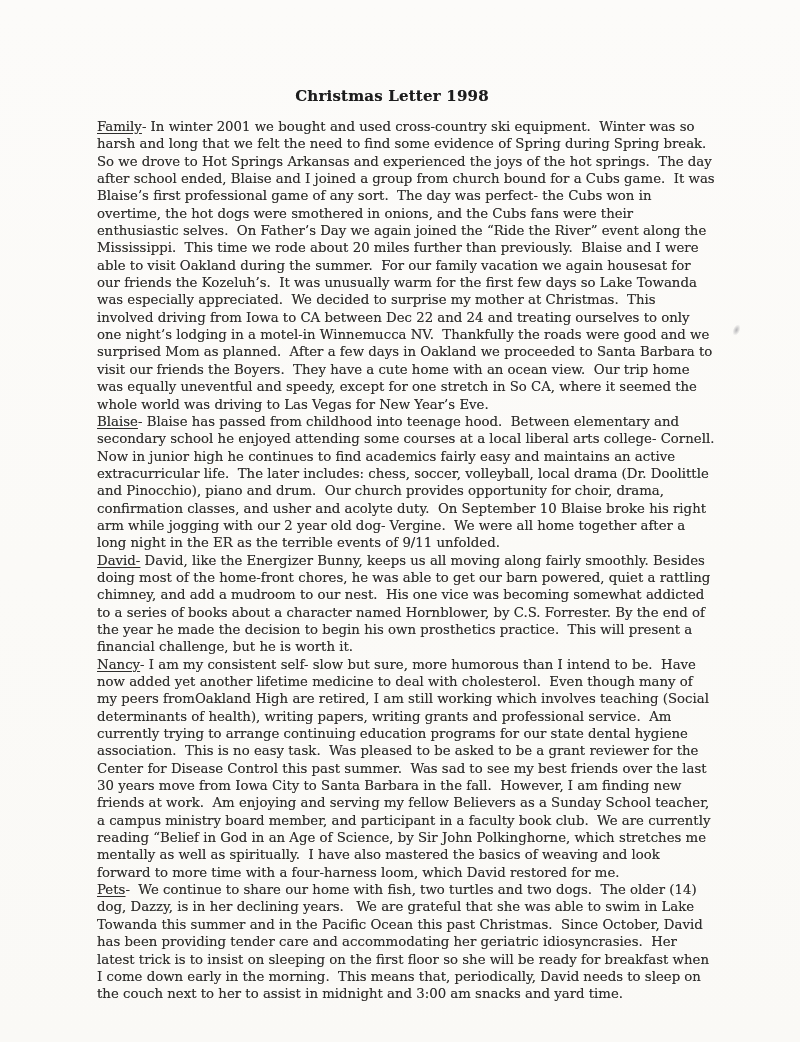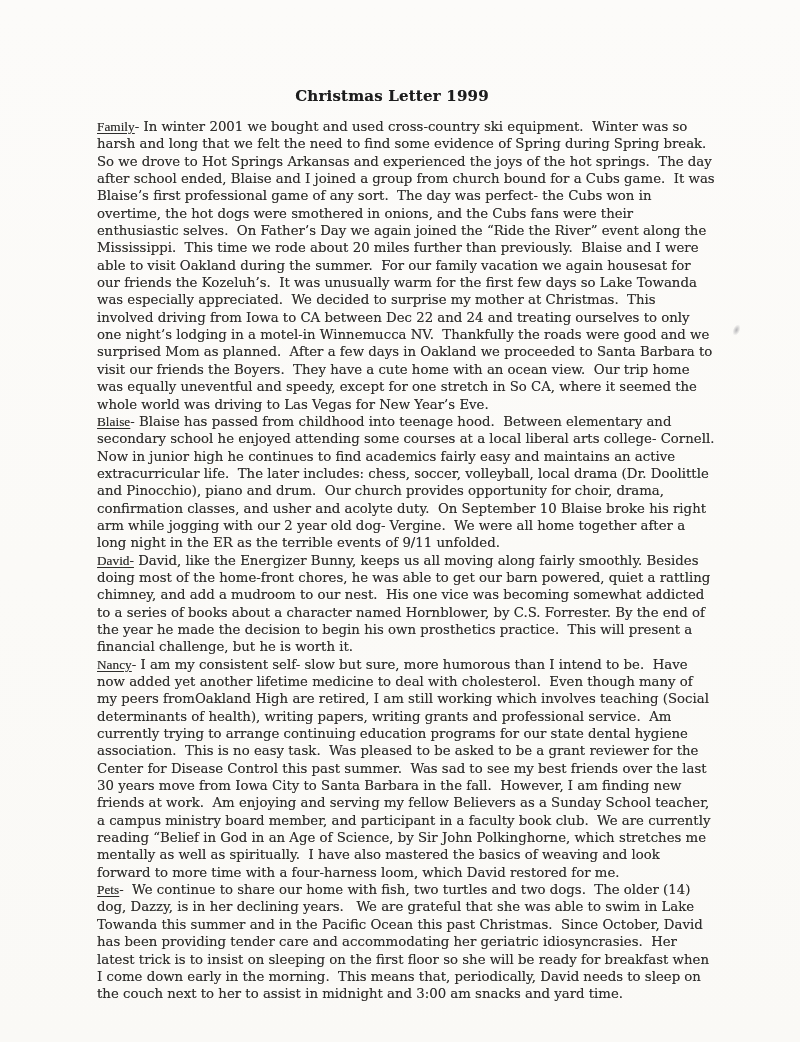--- a/index.html
+++ b/index.html
@@ -42,21 +42,20 @@
     margin: 0;
     font-family: "DejaVu Serif", serif;
     font-size: 13.3px;
     line-height: 17.35px;
     color: #2e2d2b;
     text-shadow: 0 0 0.35px rgba(46,45,43,0.5);
   }
   .head {
     text-decoration: underline;
     text-underline-offset: 2px;
-    font-family: Liberation Serif, serif;
   }
   .ptext {
     white-space: pre-wrap;
   }
   .smudge-1 {
     position: absolute;
     left: 733px;
     top: 324px;
     width: 7px;
     height: 12px;
@@ -71,21 +70,21 @@
     height: 8px;
     background: radial-gradient(ellipse at 50% 50%, rgba(100,100,108,0.40), rgba(100,100,108,0.0) 72%);
     transform: rotate(-12deg);
   }
 </style>
 </head>
 <body>
 
 <div class="page">
   <div class="column">
-    <h1 class="title">Christmas Letter 1999</h1>
+    <h1 class="title">Christmas Letter 1998</h1>
     <div>
         <p class="para"><span class="head">Family</span><span class="ptext">- In winter 2001 we bought and used cross-country ski equipment.  Winter was so harsh and long that we felt the need to find some evidence of Spring during Spring break. So we drove to Hot Springs Arkansas and experienced the joys of the hot springs.  The day after school ended, Blaise and I joined a group from church bound for a Cubs game.  It was Blaise’s first professional game of any sort.  The day was perfect- the Cubs won in overtime, the hot dogs were smothered in onions, and the Cubs fans were their enthusiastic selves.  On Father’s Day we again joined the “Ride the River” event along the Mississippi.  This time we rode about 20 miles further than previously.  Blaise and I were able to visit Oakland during the summer.  For our family vacation we again housesat for our friends the Kozeluh’s.  It was unusually warm for the first few days so Lake Towanda was especially appreciated.  We decided to surprise my mother at Christmas.  This involved driving from Iowa to CA between Dec 22 and 24 and treating ourselves to only one night’s lodging in a motel-in Winnemucca NV.  Thankfully the roads were good and we surprised Mom as planned.  After a few days in Oakland we proceeded to Santa Barbara to visit our friends the Boyers.  They have a cute home with an ocean view.  Our trip home was equally uneventful and speedy, except for one stretch in So CA, where it seemed the whole world was driving to Las Vegas for New Year’s Eve.</span></p>
         <p class="para"><span class="head">Blaise</span><span class="ptext">- Blaise has passed from childhood into teenage hood.  Between elementary and secondary school he enjoyed attending some courses at a local liberal arts college- Cornell. Now in junior high he continues to find academics fairly easy and maintains an active extracurricular life.  The later includes: chess, soccer, volleyball, local drama (Dr. Doolittle and Pinocchio), piano and drum.  Our church provides opportunity for choir, drama, confirmation classes, and usher and acolyte duty.  On September 10 Blaise broke his right arm while jogging with our 2 year old dog- Vergine.  We were all home together after a long night in the ER as the terrible events of 9/11 unfolded.</span></p>
         <p class="para"><span class="head">David-</span><span class="ptext"> David, like the Energizer Bunny, keeps us all moving along fairly smoothly. Besides doing most of the home-front chores, he was able to get our barn powered, quiet a rattling chimney, and add a mudroom to our nest.  His one vice was becoming somewhat addicted to a series of books about a character named Hornblower, by C.S. Forrester. By the end of the year he made the decision to begin his own prosthetics practice.  This will present a financial challenge, but he is worth it.</span></p>
         <p class="para"><span class="head">Nancy</span><span class="ptext">- I am my consistent self- slow but sure, more humorous than I intend to be.  Have now added yet another lifetime medicine to deal with cholesterol.  Even though many of my peers fromOakland High are retired, I am still working which involves teaching (Social determinants of health), writing papers, writing grants and professional service.  Am currently trying to arrange continuing education programs for our state dental hygiene association.  This is no easy task.  Was pleased to be asked to be a grant reviewer for the Center for Disease Control this past summer.  Was sad to see my best friends over the last 30 years move from Iowa City to Santa Barbara in the fall.  However, I am finding new friends at work.  Am enjoying and serving my fellow Believers as a Sunday School teacher, a campus ministry board member, and participant in a faculty book club.  We are currently reading “Belief in God in an Age of Science, by Sir John Polkinghorne, which stretches me mentally as well as spiritually.  I have also mastered the basics of weaving and look forward to more time with a four-harness loom, which David restored for me.</span></p>
         <p class="para"><span class="head">Pets</span><span class="ptext">-  We continue to share our home with fish, two turtles and two dogs.  The older (14) dog, Dazzy, is in her declining years.   We are grateful that she was able to swim in Lake Towanda this summer and in the Pacific Ocean this past Christmas.  Since October, David has been providing tender care and accommodating her geriatric idiosyncrasies.  Her latest trick is to insist on sleeping on the first floor so she will be ready for breakfast when I come down early in the morning.  This means that, periodically, David needs to sleep on the couch next to her to assist in midnight and 3:00 am snacks and yard time.</span></p>
       </div>
   </div>
   <div class="smudge-1"></div>
   <div class="smudge-2"></div>

